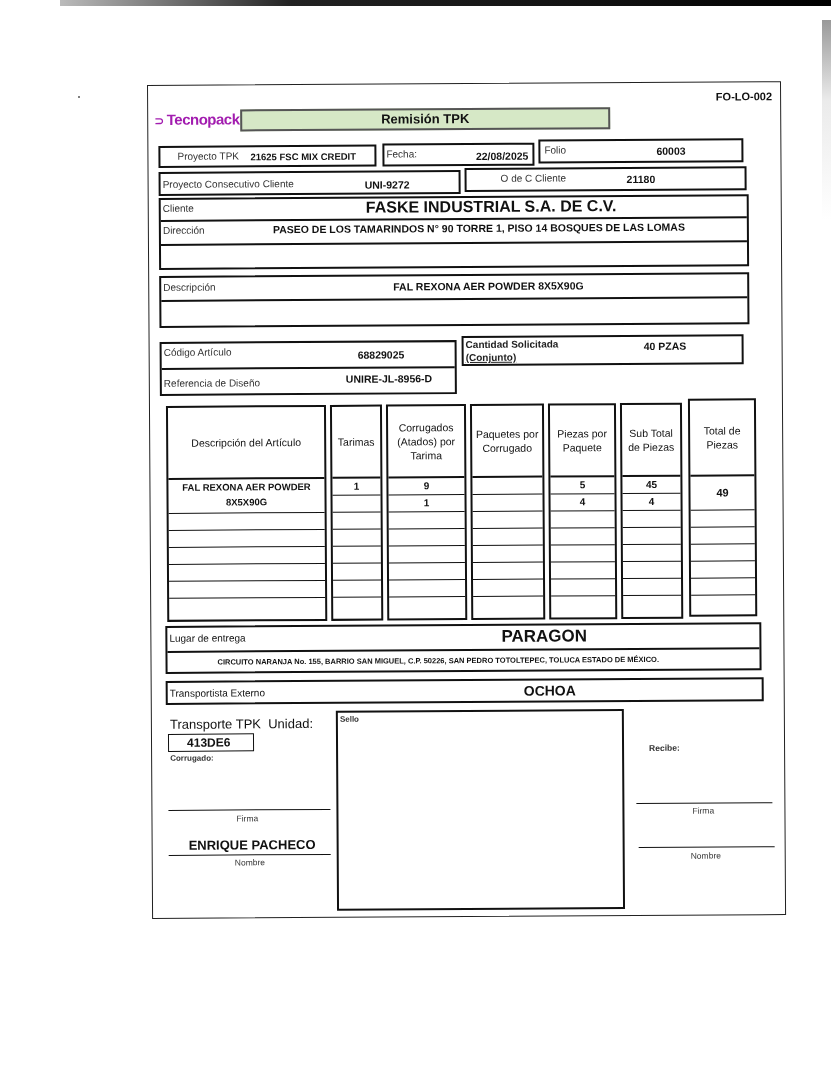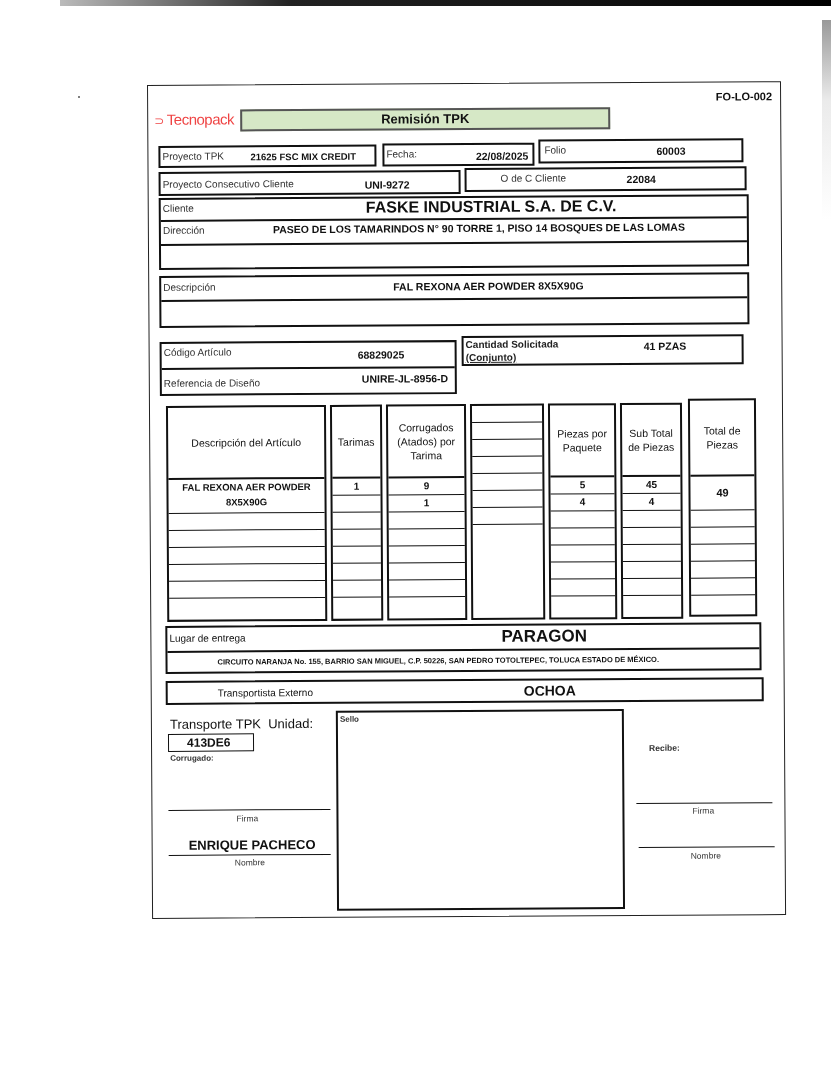--- a/index.html
+++ b/index.html
@@ -15,21 +15,21 @@
     position: absolute; left: 147px; top: 85px; width: 632px; height: 832px;
     border: 1.5px solid #222; transform: rotate(-0.35deg); transform-origin: top left;
     background: #fff;
   }
   .box { position: absolute; border: 2px solid #111; box-sizing: border-box; }
   .lbl { position: absolute; font-size: 10px; color: #333; white-space: nowrap; }
   .val { position: absolute; font-size: 10.5px; font-weight: bold; white-space: nowrap; color:#111; }
   .hline { position: absolute; height: 0; border-top: 2px solid #111; }
 
   .fo { position: absolute; right: 8px; top: 8px; font-size: 11px; font-weight: bold; }
-  .logo { position: absolute; left: 6px; top: 25px; font-size: 15px; font-weight: normal; letter-spacing: -0.5px; color:#ef4444; }
+  .logo { position: absolute; left: 6px; top: 25px; font-size: 15px; font-weight: bold; letter-spacing: -0.5px; color:#a21caf; }
   .logo .mk { font-size: 12px; margin-right: 3px; }
   .title-bar {
     position: absolute; left: 92px; top: 24px; width: 370px; height: 22px;
     background: #d6e8c6; border: 2px solid #555; box-sizing: border-box;
     text-align: center; font-weight: bold; font-size: 13px; line-height: 18px;
   }
 
   
   .col { position: absolute; top: 320px; height: 216px; border: 2px solid #111; box-sizing: border-box; }
   .col .head { height: 72px; border-bottom: 2px solid #111; box-sizing: border-box; display: flex; align-items: center; justify-content: center; text-align: center; font-size: 10.5px; line-height: 1.35; padding: 0 2px; }
@@ -48,39 +48,39 @@
 <div class="rightedge"></div>
 <div class="dot"></div>
 
 <div class="sheet">
 
   <div class="fo">FO-LO-002</div>
   <div class="logo"><span class="mk">⊃</span><span>Tecnopack</span></div>
   <div class="title-bar">Remisión TPK</div>
 
   <div class="box" style="left:10px; top:60px; width:218px; height:22px;">
-    <span class="lbl" style="left:2px; top:3px;">Proyecto TPK</span>
+    <span class="lbl" style="left:17px; top:3px;">Proyecto TPK</span>
     <span class="val" style="left:90px; top:4px; font-size:9.5px;">21625 FSC MIX CREDIT</span>
   </div>
   <div class="box" style="left:234px; top:59px; width:152px; height:23px;padding-left:32px;">
     <span class="lbl" style="left:2px; top:3px;">Fecha:</span>
     <span class="val" style="right:4px; top:5px;">22/08/2025</span>
   </div>
   <div class="box" style="left:390px; top:56px; width:205px; height:24px;">
     <span class="lbl" style="left:4px; top:3px;">Folio</span>
     <span class="val" style="left:116px; top:4px;">60003</span>
   </div>
 
   <div class="box" style="left:10px; top:86px; width:302px; height:24px;">
     <span class="lbl" style="left:2px; top:5px;">Proyecto Consecutivo Cliente</span>
     <span class="val" style="left:204px; top:6px;">UNI-9272</span>
   </div>
   <div class="box" style="left:316px; top:84px; width:282px; height:24px;">
     <span class="lbl" style="left:2px; top:3px;padding-left:32px;">O de C Cliente</span>
-    <span class="val" style="left:160px; top:4px;">22084</span>
+    <span class="val" style="left:160px; top:4px;">21180</span>
   </div>
 
   <div class="box" style="left:10px; top:112px; width:590px; height:72px;">
     <span class="lbl" style="left:2px; top:3px;">Cliente</span>
     <span class="val" style="left:205px; top:0px; font-size:16px;">FASKE INDUSTRIAL S.A. DE C.V.</span>
     <div class="hline" style="left:0; right:0; top:20px;"></div>
     <span class="lbl" style="left:2px; top:25px;">Dirección</span>
     <span class="val" style="left:112px; top:24px; font-size:10.5px;">PASEO DE LOS TAMARINDOS N° 90 TORRE 1, PISO 14 BOSQUES DE LAS LOMAS</span>
     <div class="hline" style="left:0; right:0; top:44px;"></div>
   </div>
@@ -89,26 +89,26 @@
     <span class="lbl" style="left:2px; top:4px;">Descripción</span>
     <span class="val" style="left:232px; top:4px;">FAL REXONA AER POWDER 8X5X90G</span>
     <div class="hline" style="left:0; right:0; top:22px;"></div>
   </div>
 
   <div class="box" style="left:10px; top:256px; width:297px; height:54px;">
     <span class="lbl" style="left:2px; top:3px;">Código Artículo</span>
     <span class="val" style="left:196px; top:6px;">68829025</span>
     <div class="hline" style="left:0; right:0; top:24px;"></div>
     <span class="lbl" style="left:2px; top:34px;">Referencia de Diseño</span>
-    <span class="val" style="left:184px; top:30px;margin-left:16px;">UNIRE-JL-8956-D</span>
+    <span class="val" style="left:184px; top:30px;">UNIRE-JL-8956-D</span>
   </div>
   <div class="box" style="left:312px; top:252px; width:282px; height:30px;">
     <span class="lbl" style="left:2px; top:1px; font-weight:bold; color:#222;">Cantidad Solicitada</span>
     <span class="lbl" style="left:2px; top:14px; font-weight:bold; color:#222; text-decoration:underline;">(Conjunto)</span>
-    <span class="val" style="left:180px; top:3px;">41 PZAS</span>
+    <span class="val" style="left:180px; top:3px;">40 PZAS</span>
   </div>
 
   <div class="col" style="left:16px; width:160px;">
     <div class="head">Descripción del Artículo</div>
     <div class="cell desc-cell">FAL REXONA AER POWDER 8X5X90G</div>
     <div class="cell"></div>
     <div class="cell"></div>
     <div class="cell"></div>
     <div class="cell"></div>
     <div class="cell"></div>
@@ -133,20 +133,21 @@
     <div class="cell">1</div>
     <div class="cell"></div>
     <div class="cell"></div>
     <div class="cell"></div>
     <div class="cell"></div>
     <div class="cell"></div>
     <div class="cell"></div>
   </div>
 
   <div class="col" style="left:320px; width:74px;">
+    <div class="head">Paquetes por Corrugado</div>
     <div class="cell"></div>
     <div class="cell"></div>
     <div class="cell"></div>
     <div class="cell"></div>
     <div class="cell"></div>
     <div class="cell"></div>
     <div class="cell"></div>
     <div class="cell"></div>
   </div>
 
@@ -186,21 +187,21 @@
   </div>
 
   <div class="box" style="left:14px; top:540px; width:596px; height:48px;">
     <span class="lbl" style="left:2px; top:5px; color:#111;">Lugar de entrega</span>
     <span class="val" style="left:334px; top:1px; font-size:17px;">PARAGON</span>
     <div class="hline" style="left:0; right:0; top:23px;"></div>
     <span class="val" style="left:50px; top:30px; font-size:7.5px;">CIRCUITO NARANJA No. 155, BARRIO SAN MIGUEL, C.P. 50226, SAN PEDRO TOTOLTEPEC, TOLUCA ESTADO DE MÉXICO.</span>
   </div>
 
   <div class="box" style="left:14px; top:595px; width:598px; height:24px;">
-    <span class="lbl" style="left:2px; top:5px; color:#111;margin-left:48px;">Transportista Externo</span>
+    <span class="lbl" style="left:2px; top:5px; color:#111;">Transportista Externo</span>
     <span class="val" style="left:356px; top:2px; font-size:14px;">OCHOA</span>
   </div>
 
   <span class="val" style="left:18px; top:631px; font-size:13px; font-weight:normal; color:#111; white-space:pre;">Transporte TPK  Unidad:</span>
   <div class="box" style="left:16px; top:648px; width:86px; height:18px; border-width:1.5px;padding-left:14px;">
     <span class="val" style="left:18px; top:1px; font-size:12px;">413DE6</span>
   </div>
   <span class="small" style="left:18px; top:668px; font-weight:bold; font-size:8px;">Corrugado:</span>
   <div class="sig-line" style="left:16px; top:724px; width:162px;"></div>
   <span class="small" style="left:84px; top:728px;">Firma</span>

